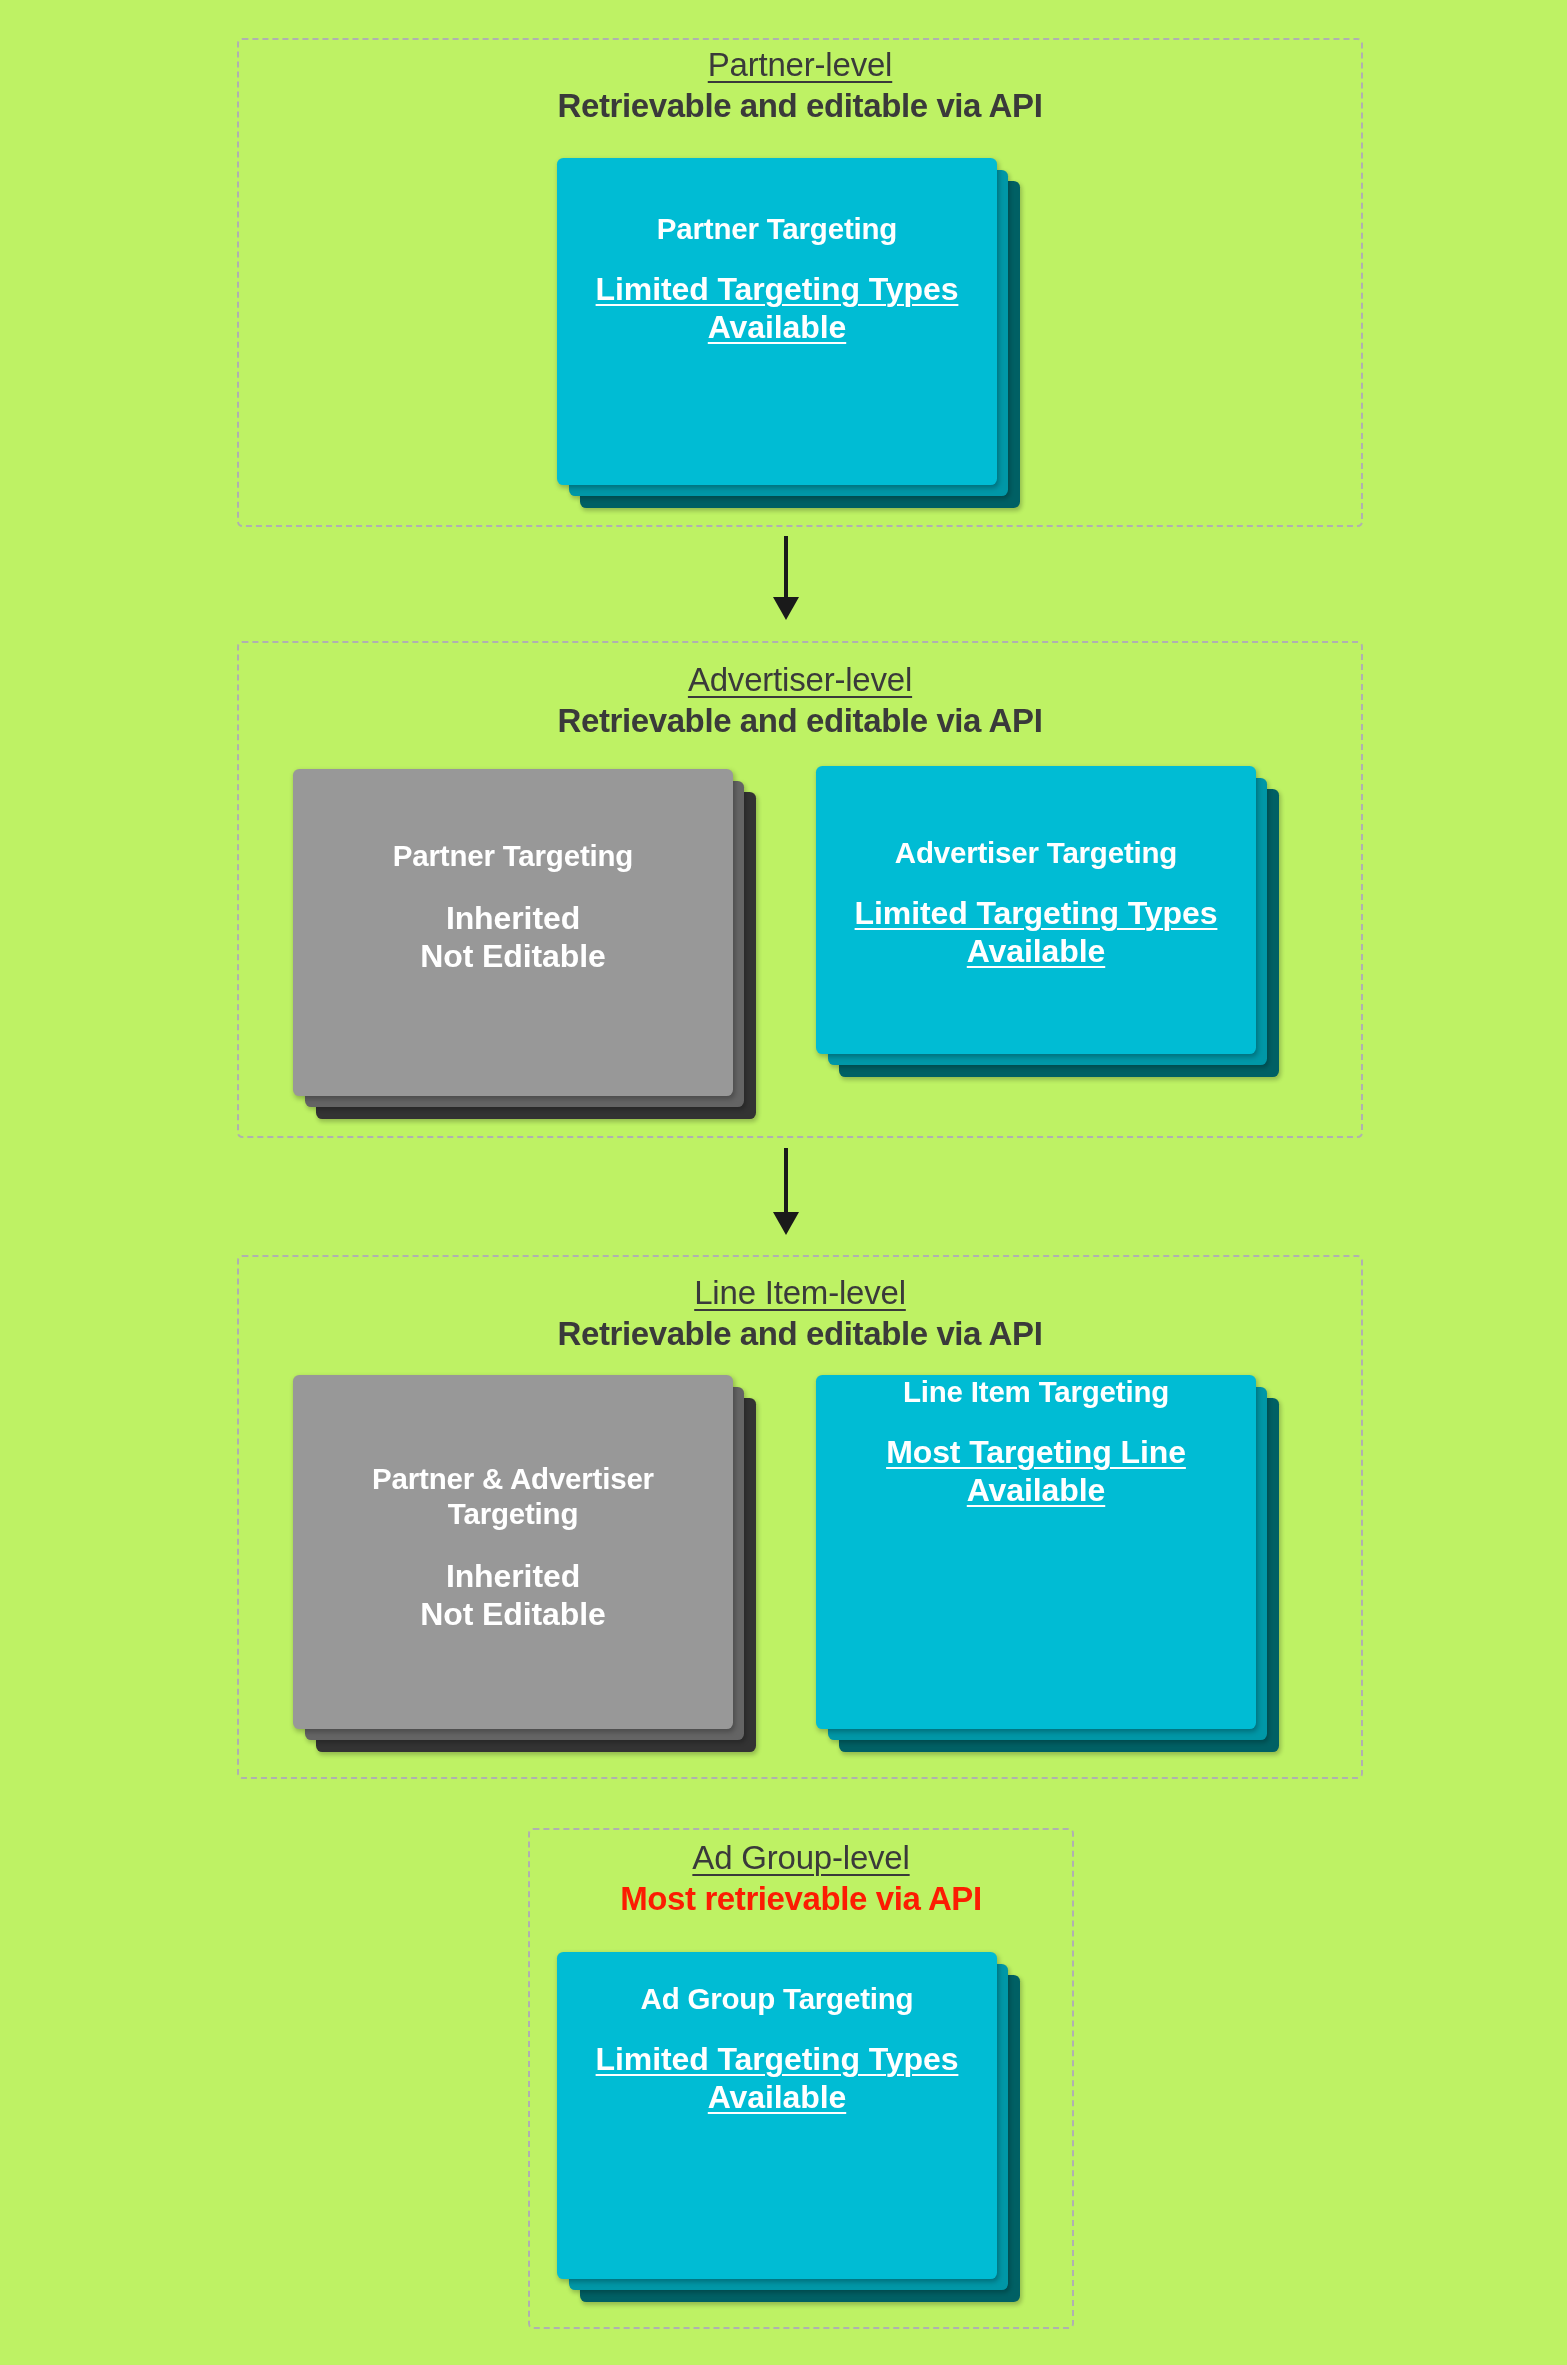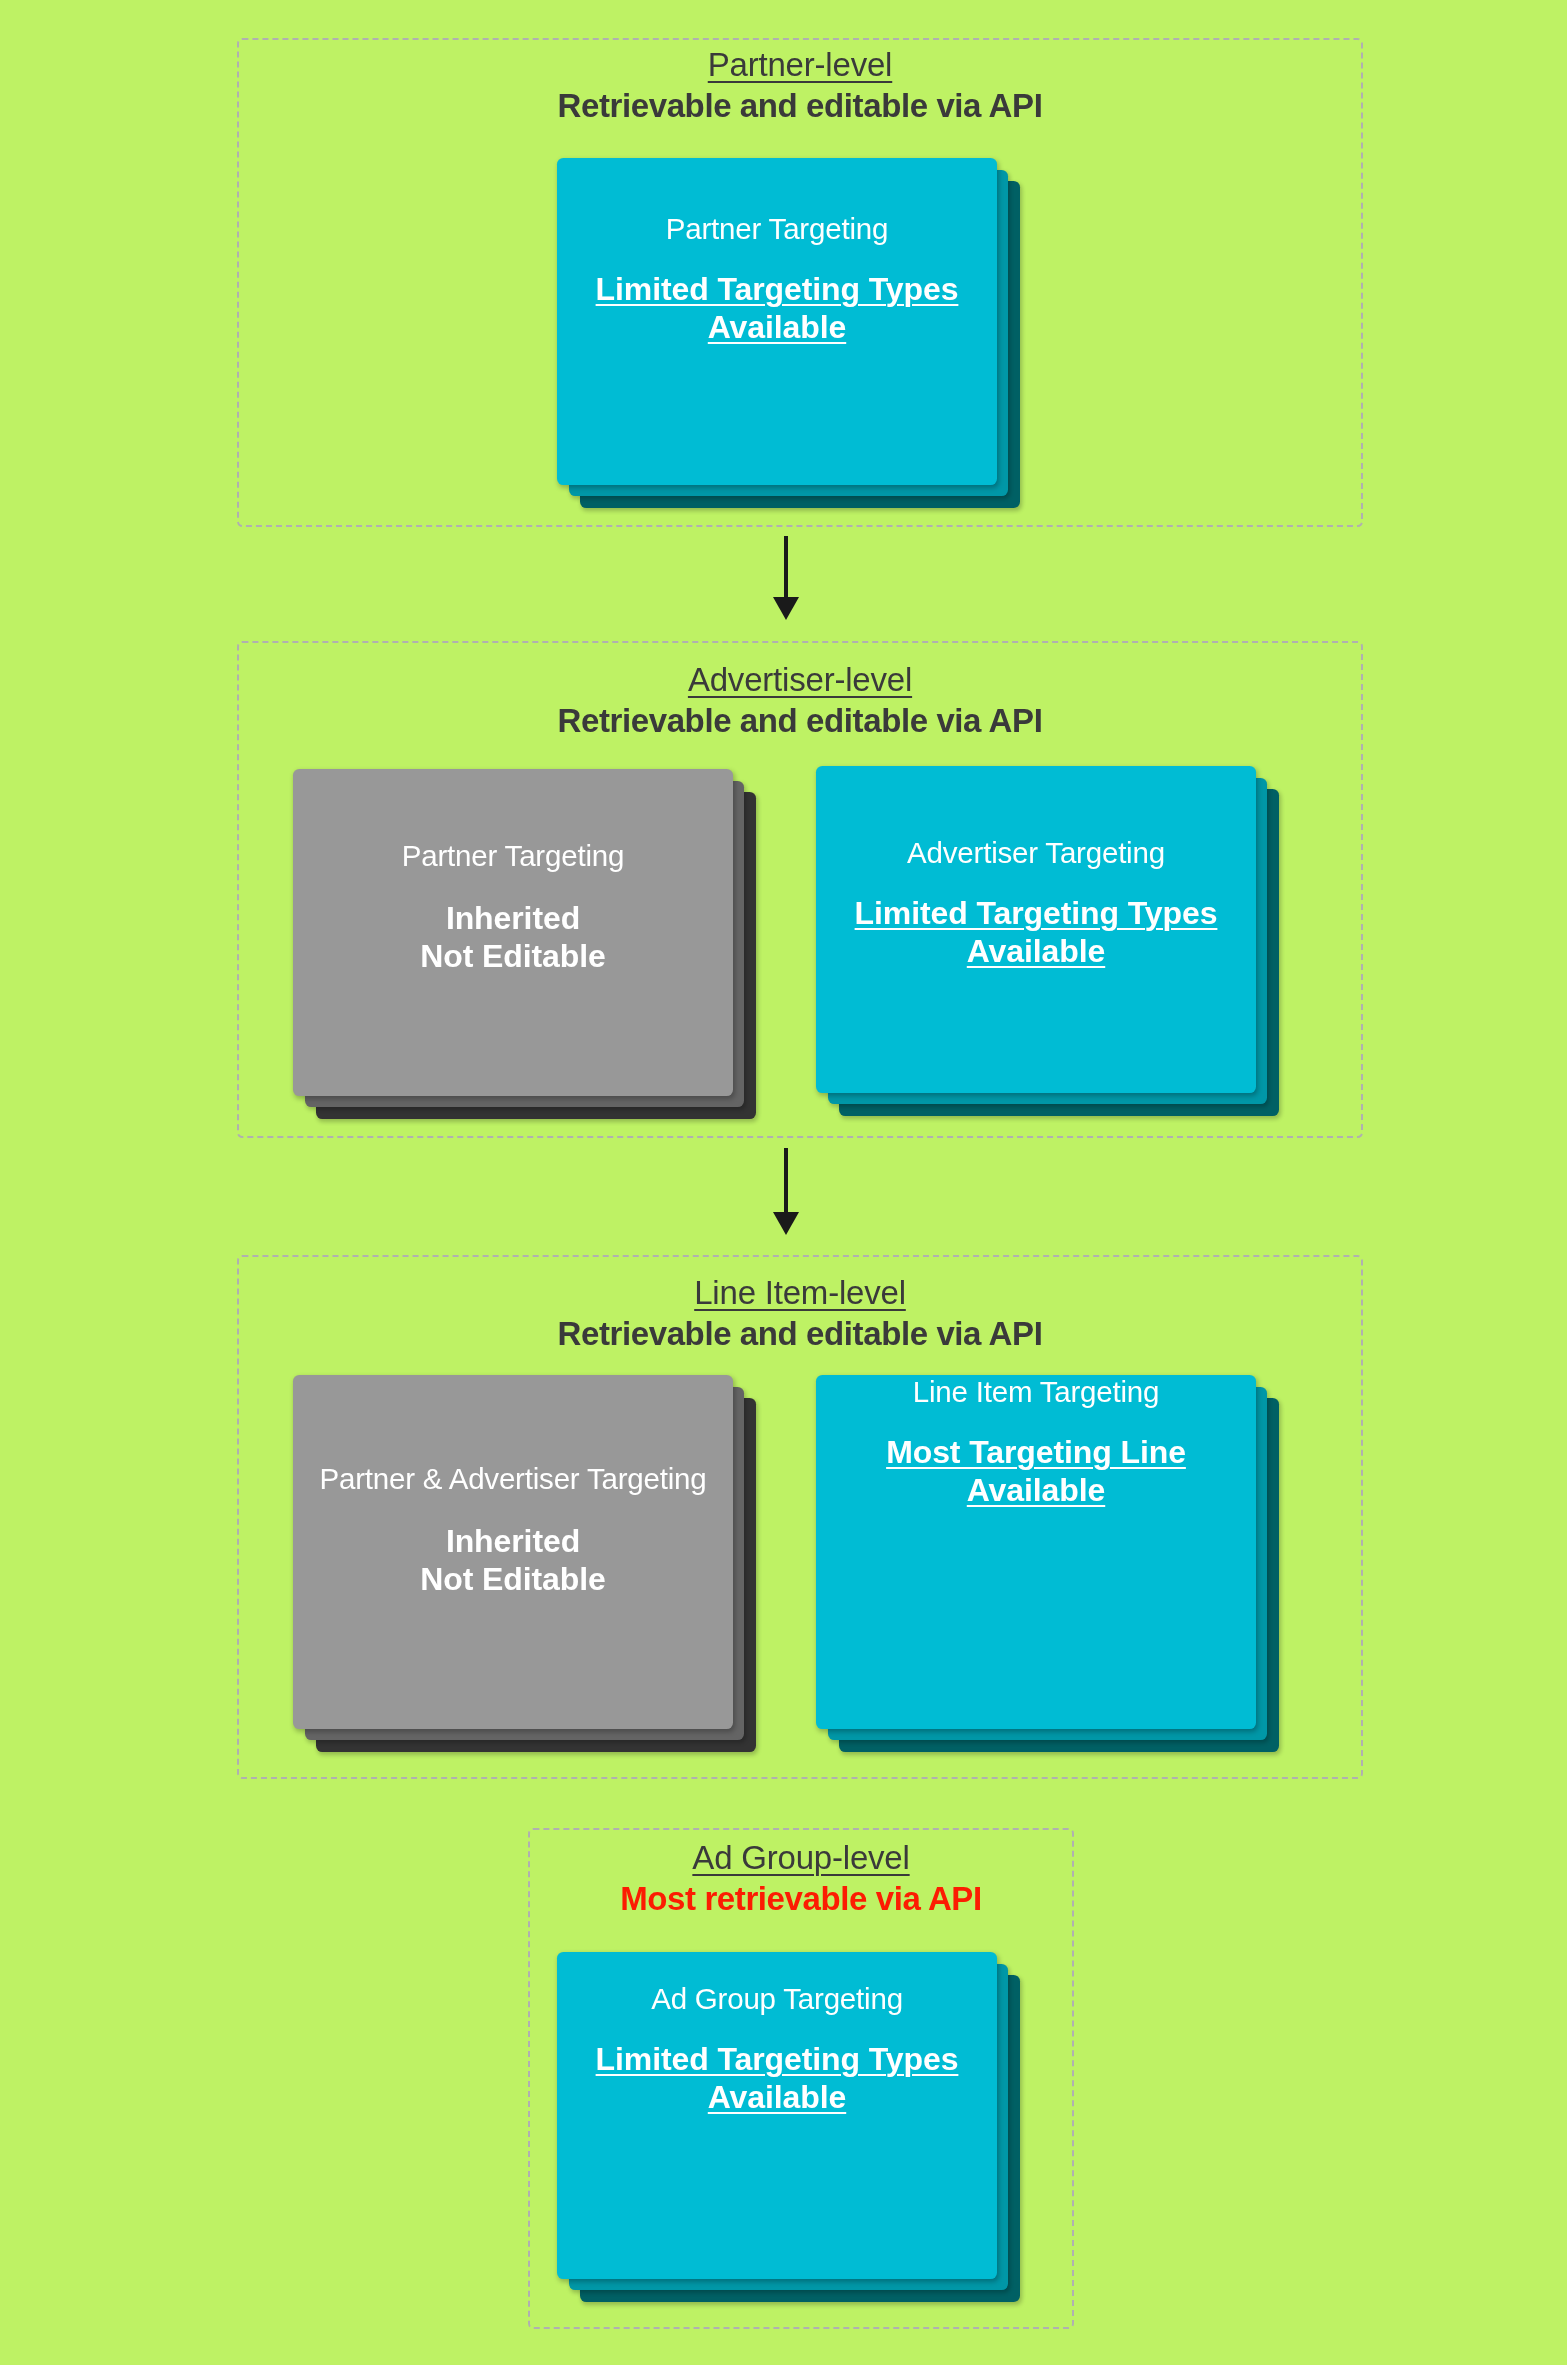--- a/index.html
+++ b/index.html
@@ -92,21 +92,21 @@
   .teal .card-front { background: #00bcd4; }
   .teal .card-mid   { background: #0097a7; }
   .teal .card-back  { background: #006064; }
   
   .gray .card-front { background: #989898; }
   .gray .card-mid   { background: #646464; }
   .gray .card-back  { background: #333333; }
 
   .card-title {
     font-size: 29.5px;
-    font-weight: 400;
+    font-weight: 700;
     color: #ffffff;
     line-height: 1.18;
     letter-spacing: -0.2px;
     padding: 0 14.3px;
   }
   .card-note {
     font-size: 32px;
     font-weight: 700;
     color: #ffffff;
     line-height: 1.2;
@@ -178,21 +178,21 @@
   <div class="card-stack gray" style="left:293px; top:769px; width:463px; height:350px;">
     <div class="card-layer card-back"></div>
     <div class="card-layer card-mid"></div>
     <div class="card-layer card-front">
       <div class="card-title" style="margin-top:70px;">Partner Targeting</div>
       <div class="card-note" style="margin-top:25px; white-space:pre-line;">Inherited
 Not Editable</div>
     </div>
   </div>
 
-  <div class="card-stack teal" style="left:816px; top:766px; width:463px; height:350px;">
+  <div class="card-stack teal" style="left:816px; top:766px; width:463px; height:311px;">
     <div class="card-layer card-back"></div>
     <div class="card-layer card-mid"></div>
     <div class="card-layer card-front">
       <div class="card-title" style="margin-top:70px;">Advertiser Targeting</div>
       <div class="card-note underlined" style="margin-top:23px;">Limited Targeting Types Available</div>
     </div>
   </div>
 
   <div class="arrow" style="left:773px; top:1148px; height:87px;">
     <div class="shaft" style="height:64px;"></div>

